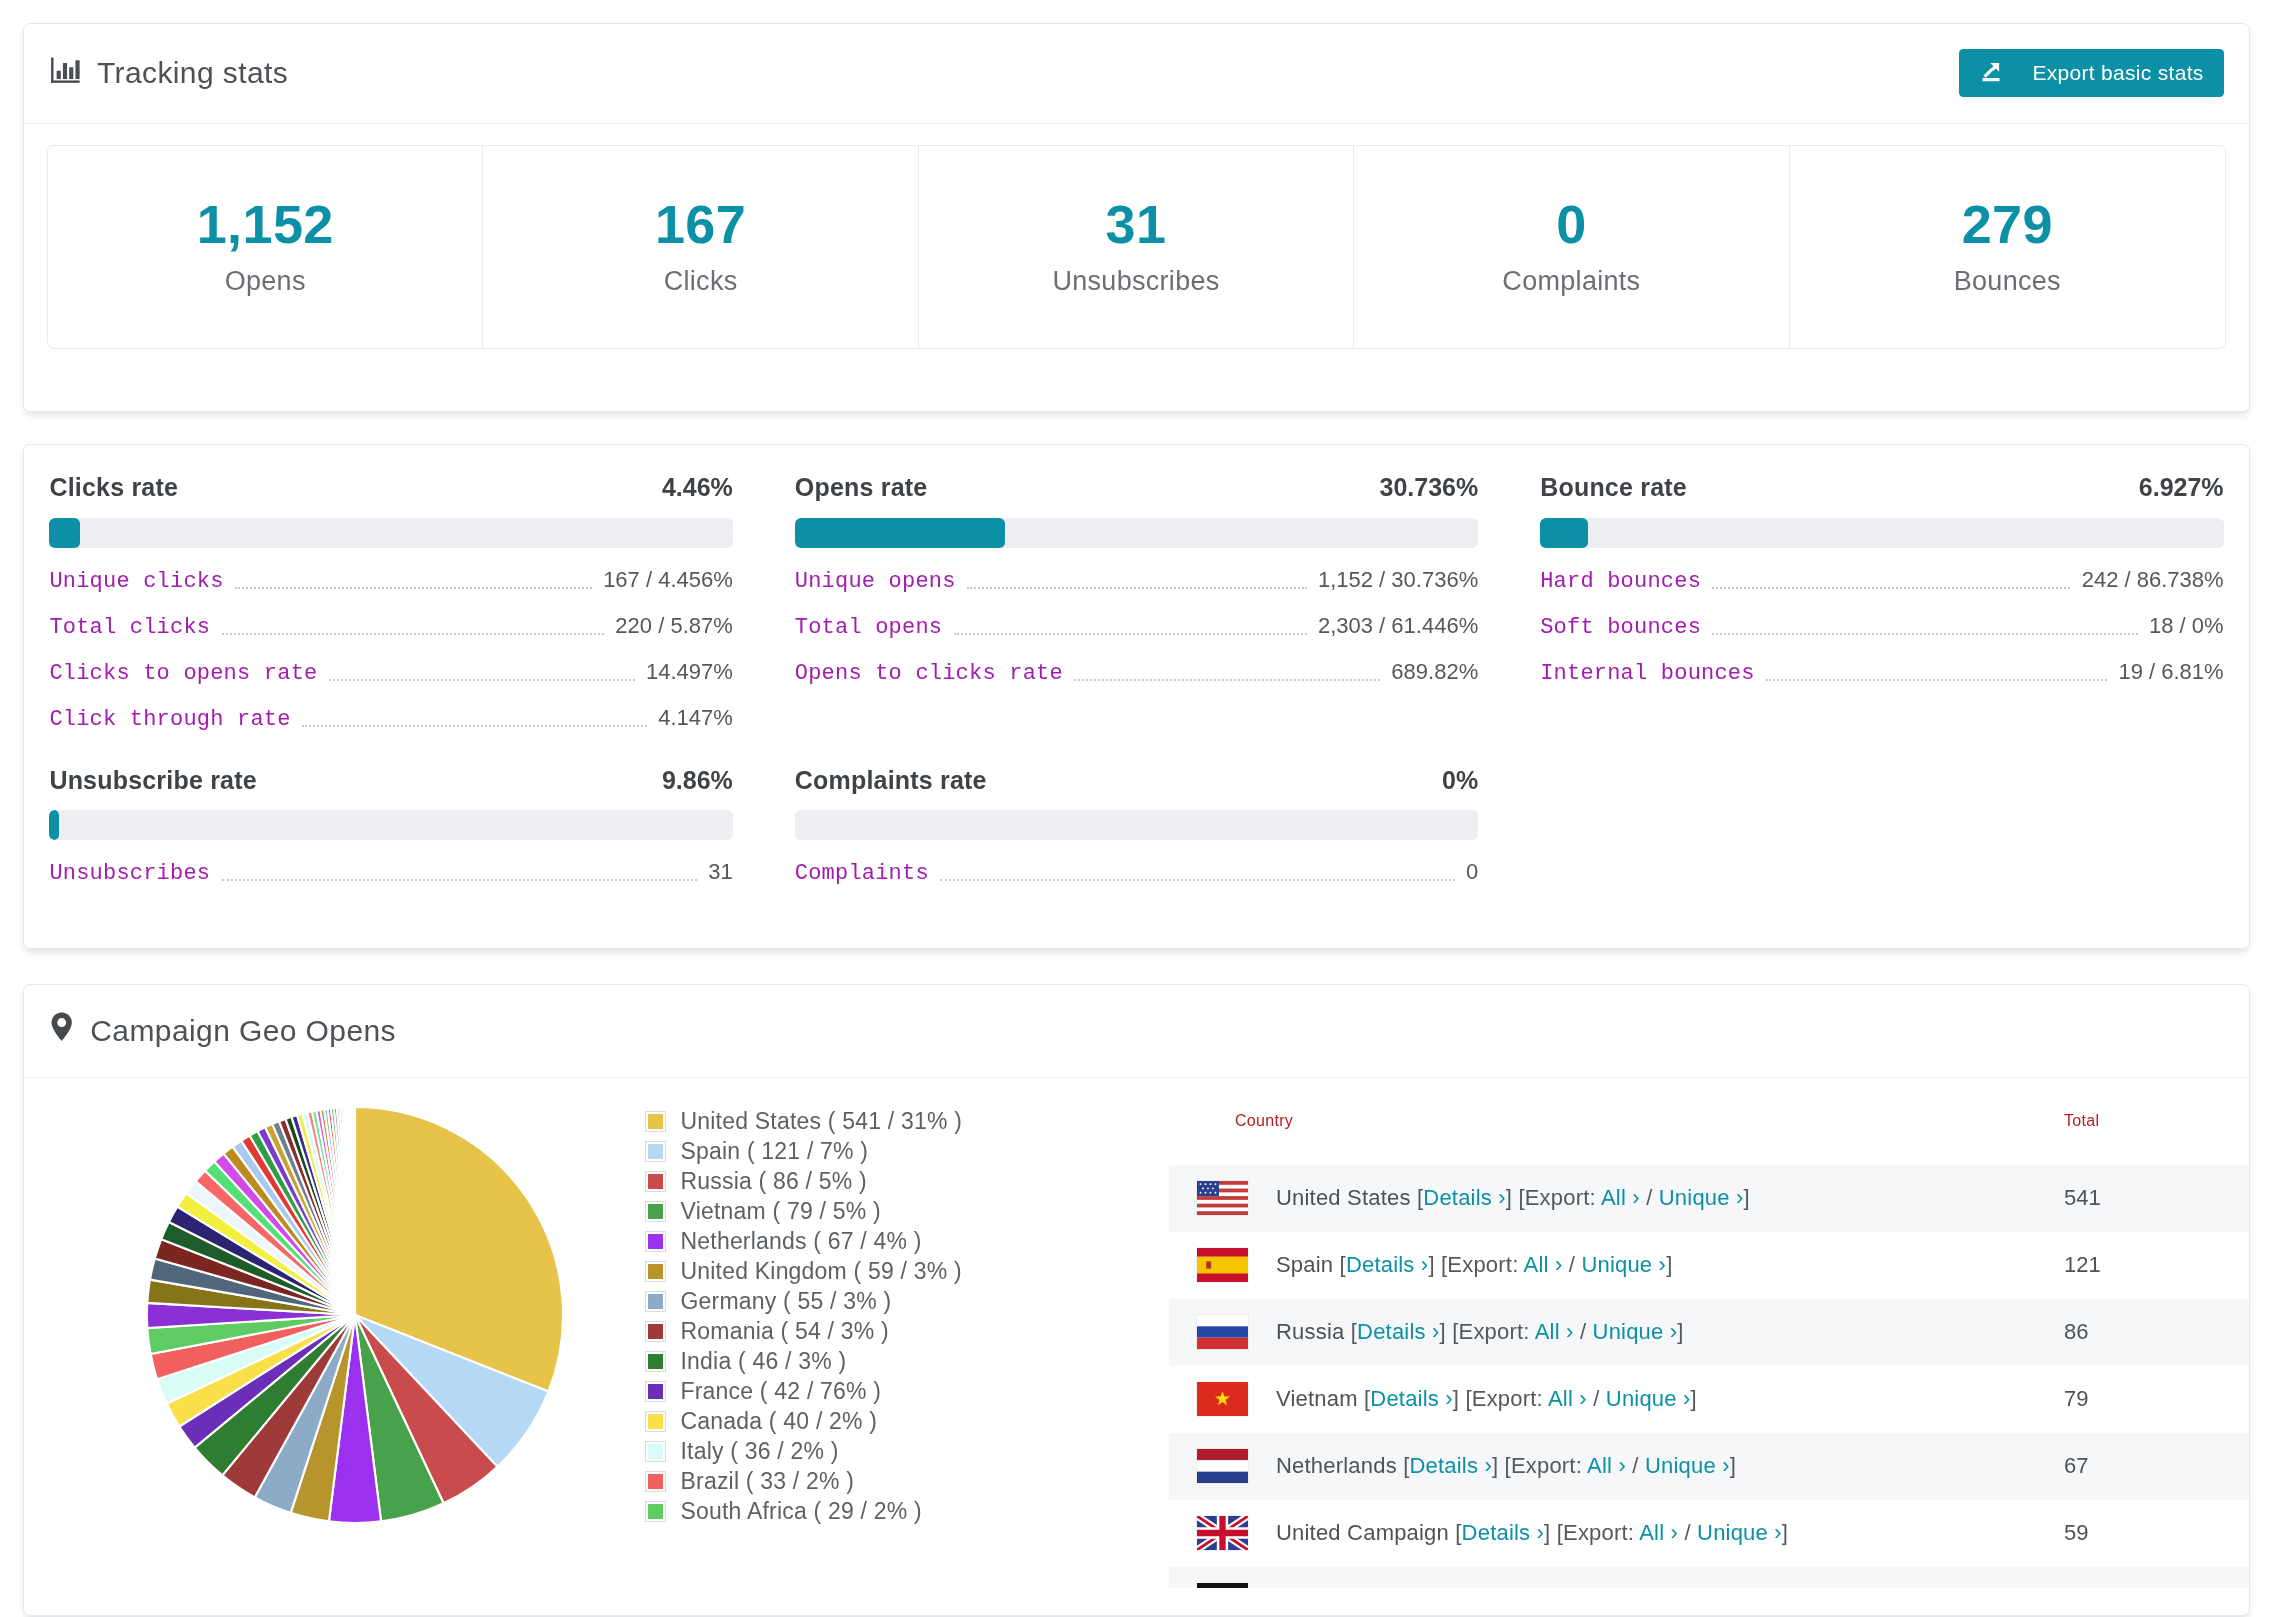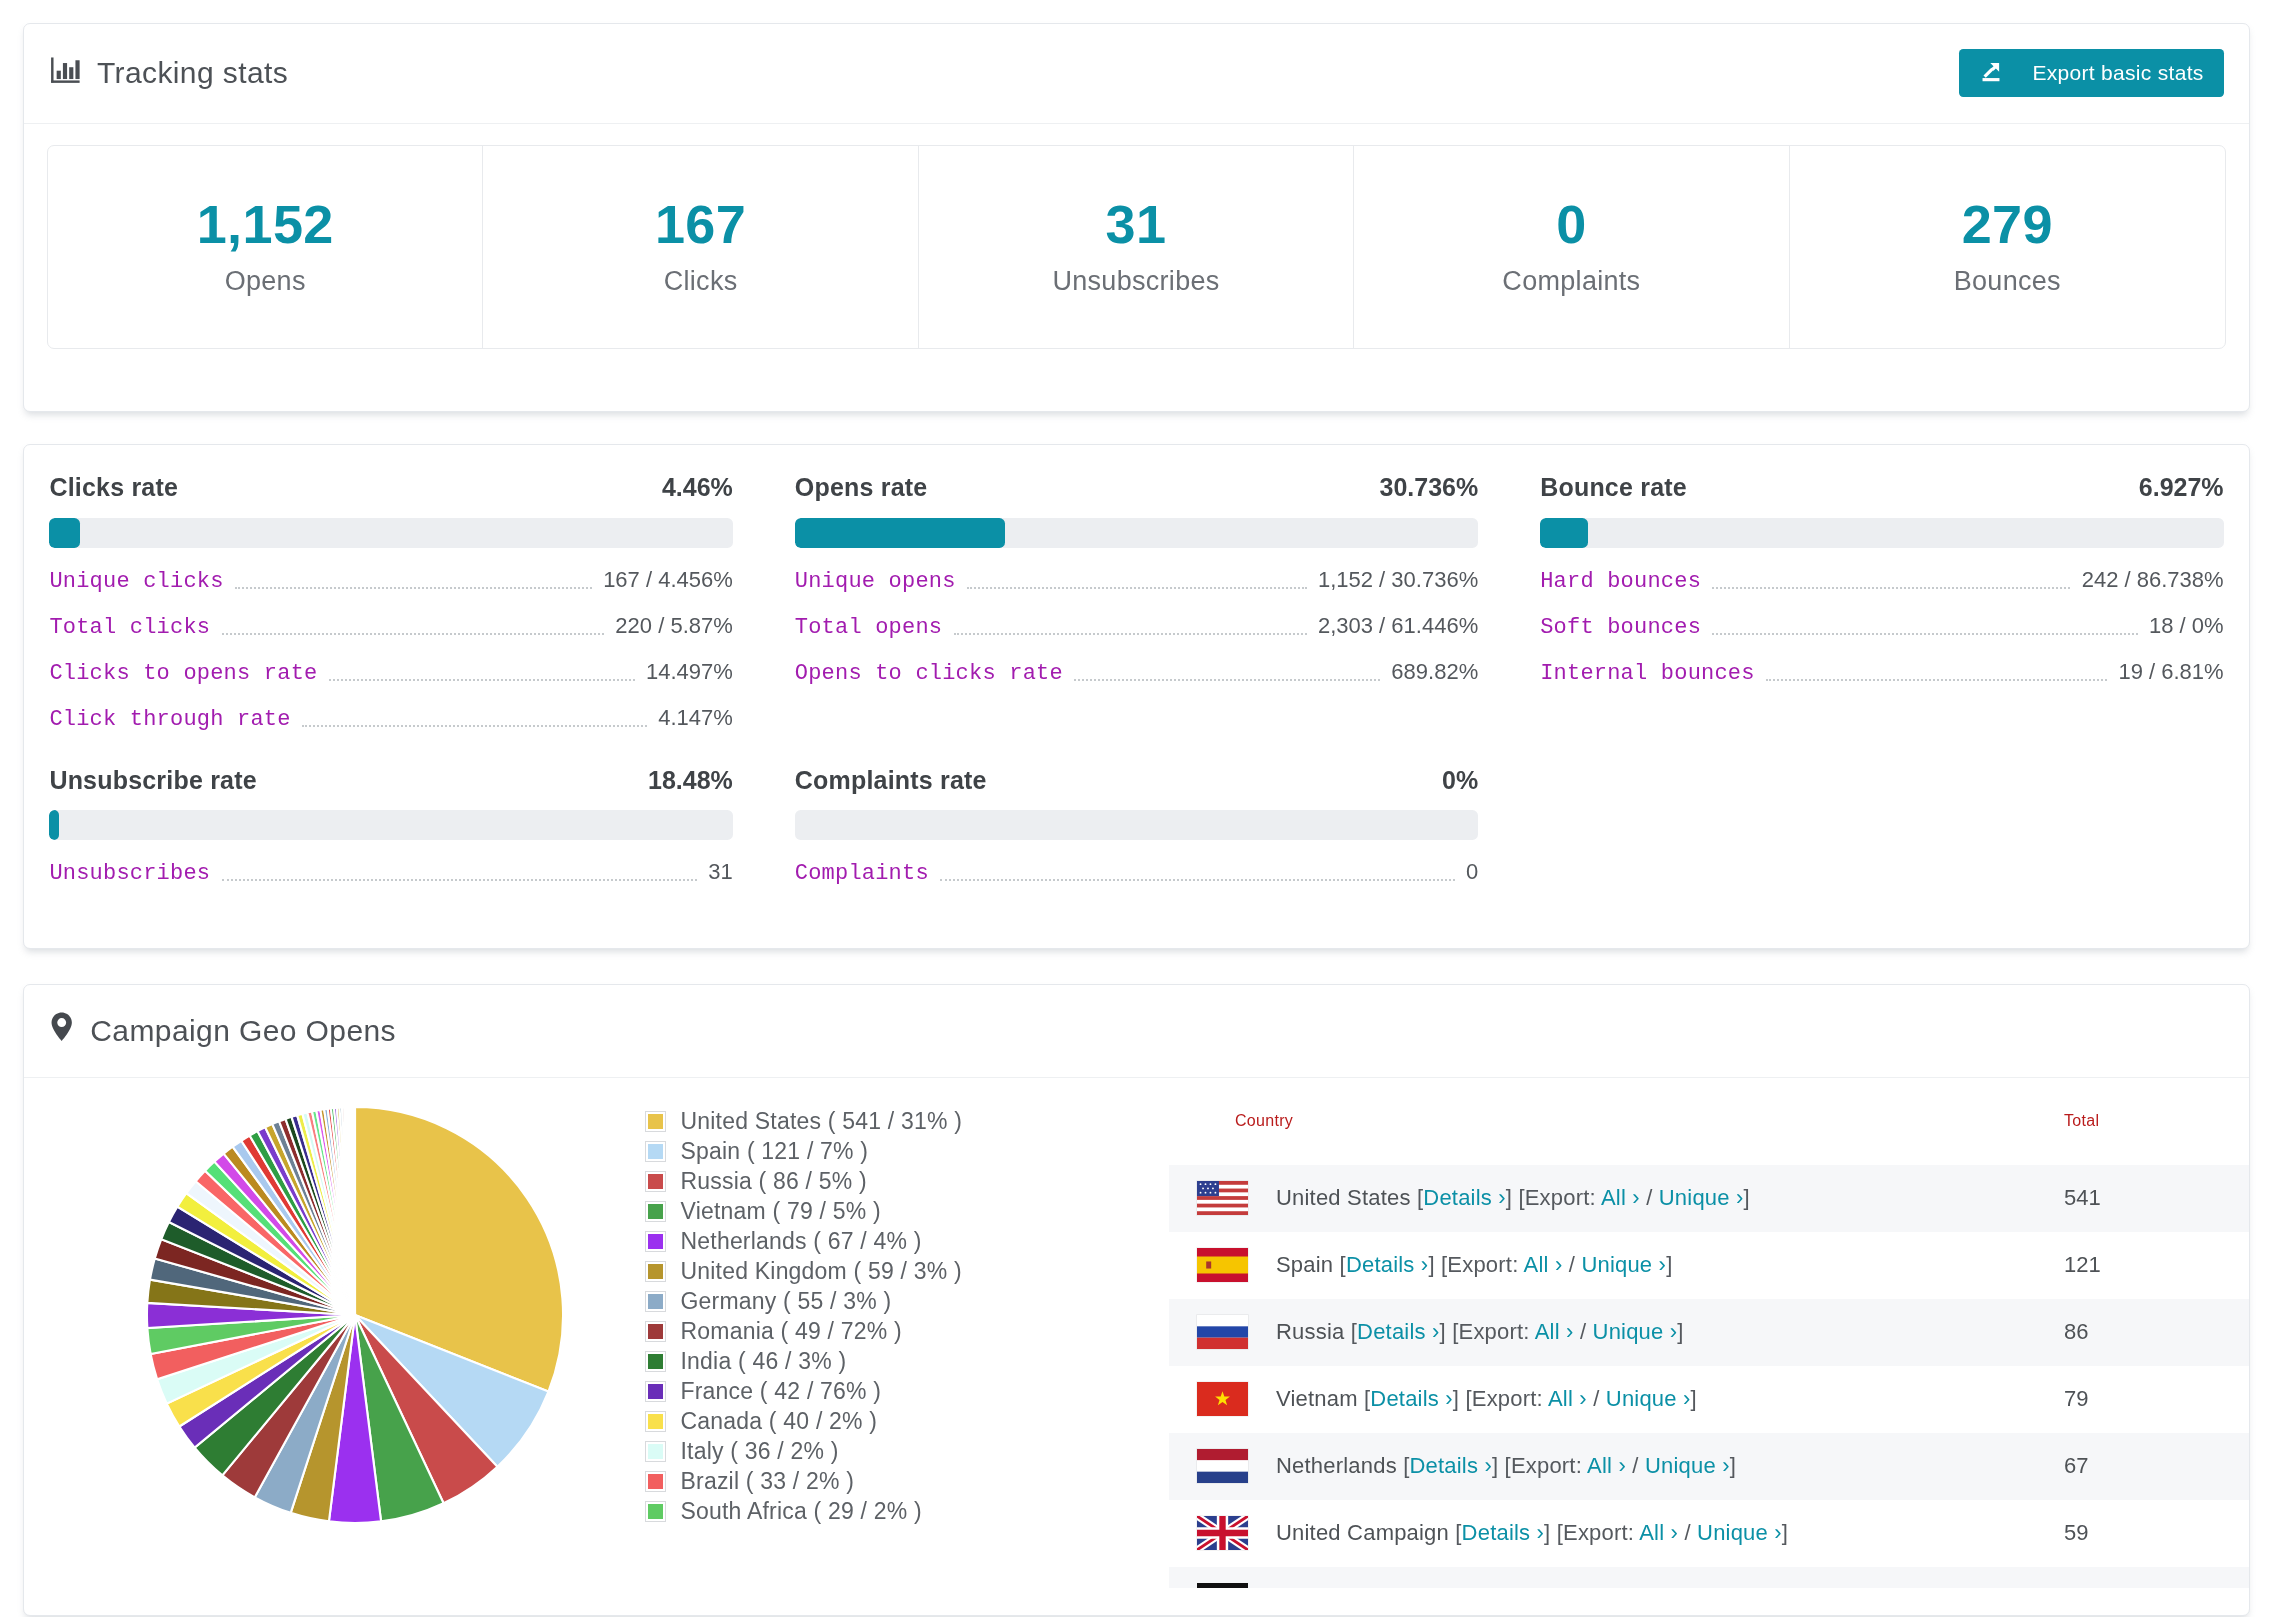--- a/index.html
+++ b/index.html
@@ -241,21 +241,21 @@
             <span class="lbl">Internal bounces</span>
               <span class="leader"></span>
               <span class="val">19 / 6.81%</span>
           </div>
         </div>
       </div>
 
       <div class="rate-block">
         <div class="rate-head">
           <span class="rate-title">Unsubscribe rate</span>
-          <span class="rate-value">18.48%</span>
+          <span class="rate-value">9.86%</span>
         </div>
         <div class="progress">
           <div class="progress-fill" style="width: max(0.77%, 10px);"></div>
         </div>
         <div class="rate-rows">
           <div class="rate-row">
             <span class="lbl">Unsubscribes</span>
               <span class="leader"></span>
               <span class="val">31</span>
           </div>
@@ -378,21 +378,21 @@
             <li>
               <span class="swatch" style="background: rgb(182, 149, 45);"></span>
               <span>United Kingdom ( 59 / 3% )</span>
             </li>
             <li>
               <span class="swatch" style="background: rgb(140, 171, 199);"></span>
               <span>Germany ( 55 / 3% )</span>
             </li>
             <li>
               <span class="swatch" style="background: rgb(158, 58, 58);"></span>
-              <span>Romania ( 49 / 72% )</span>
+              <span>Romania ( 54 / 3% )</span>
             </li>
             <li>
               <span class="swatch" style="background: rgb(46, 125, 51);"></span>
               <span>India ( 46 / 3% )</span>
             </li>
             <li>
               <span class="swatch" style="background: rgb(106, 46, 184);"></span>
               <span>France ( 42 / 76% )</span>
             </li>
             <li>

